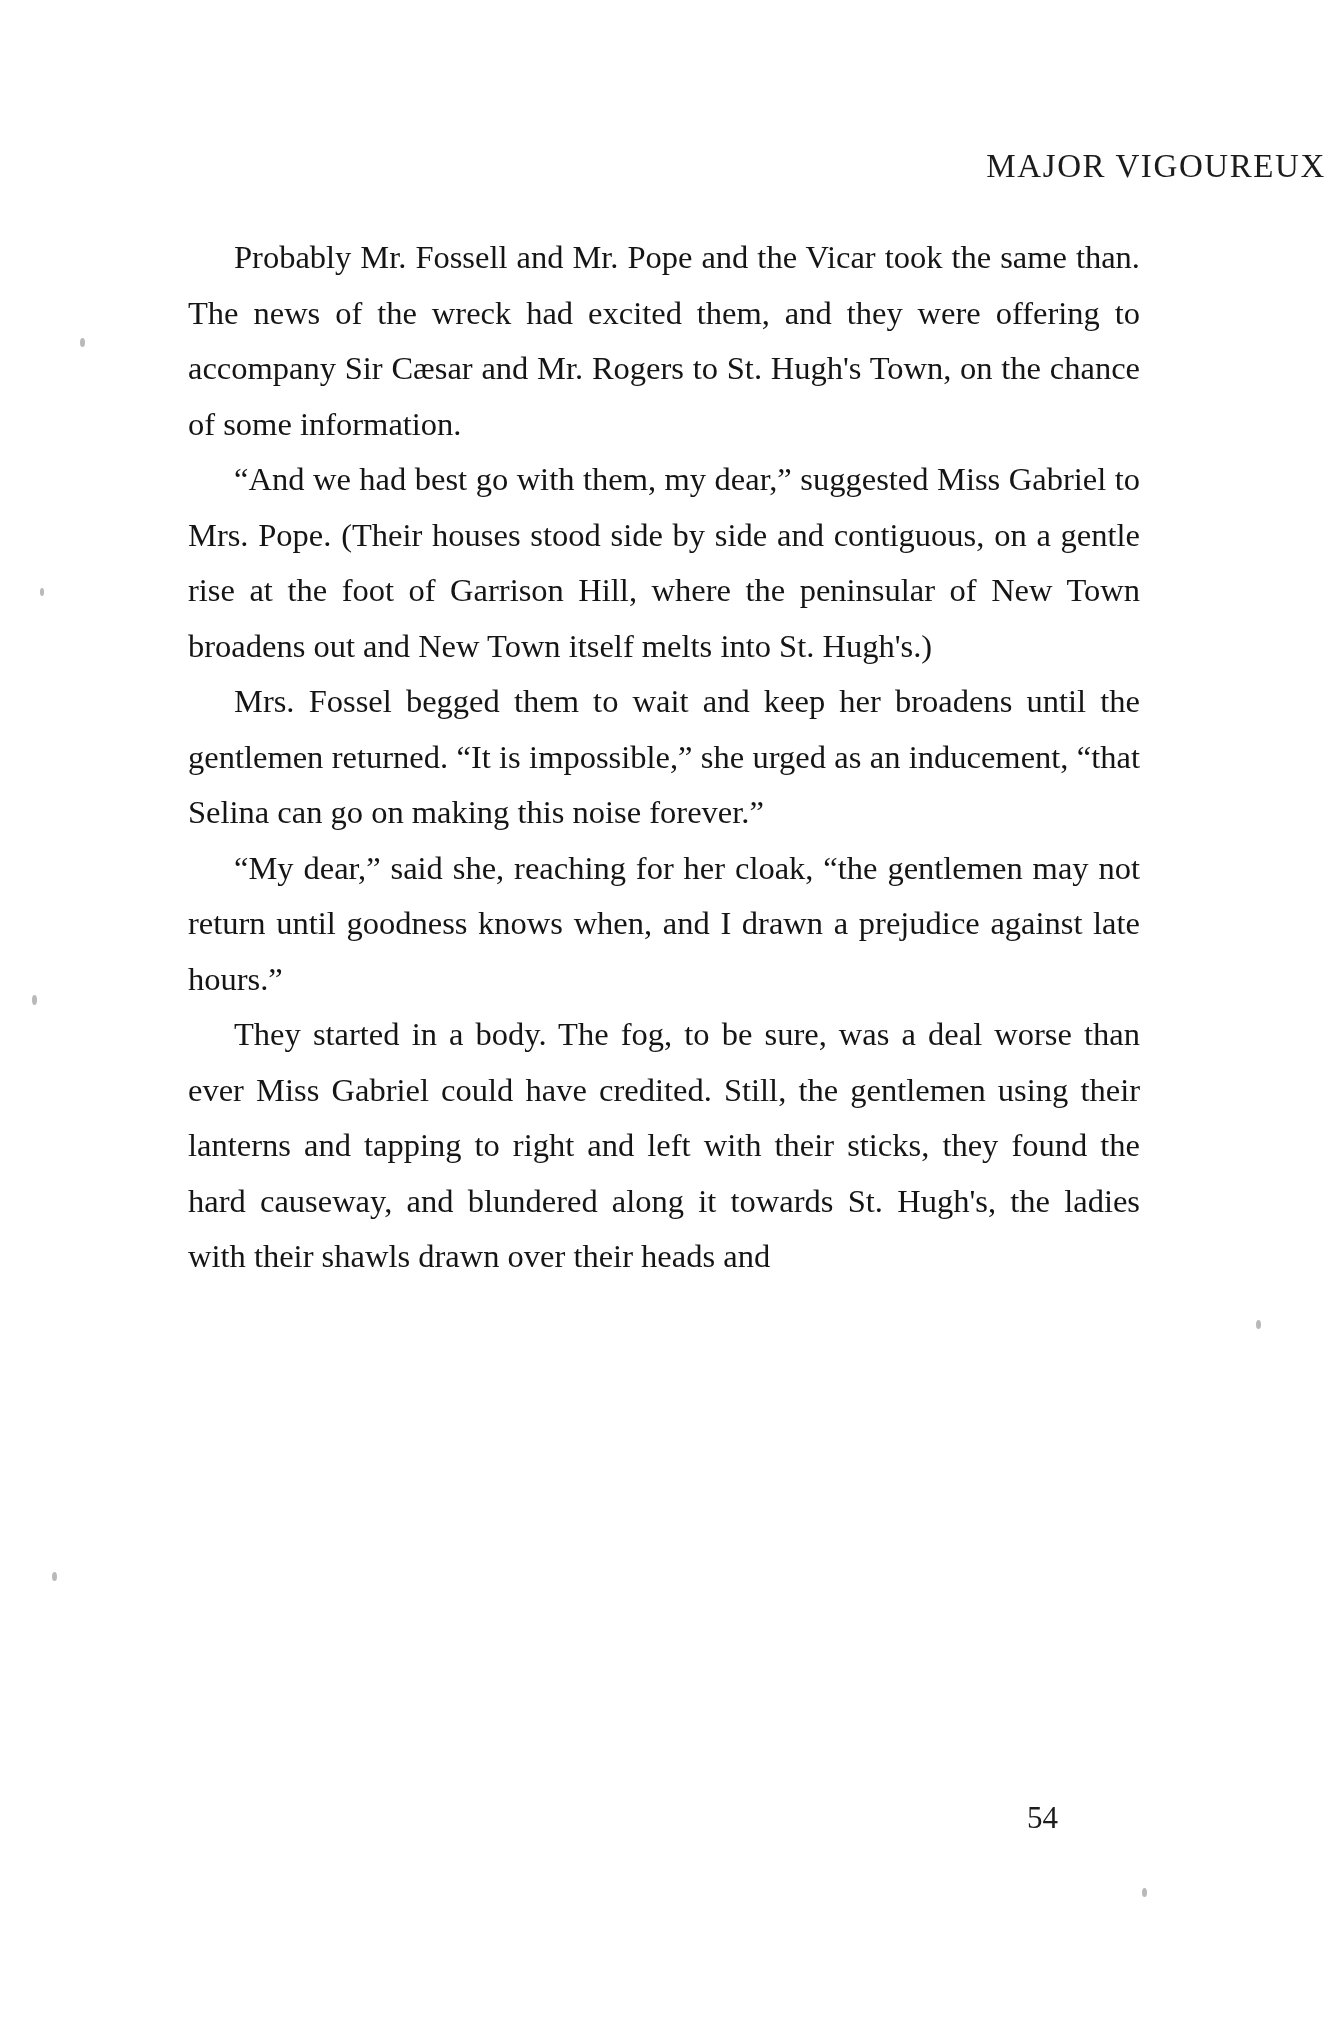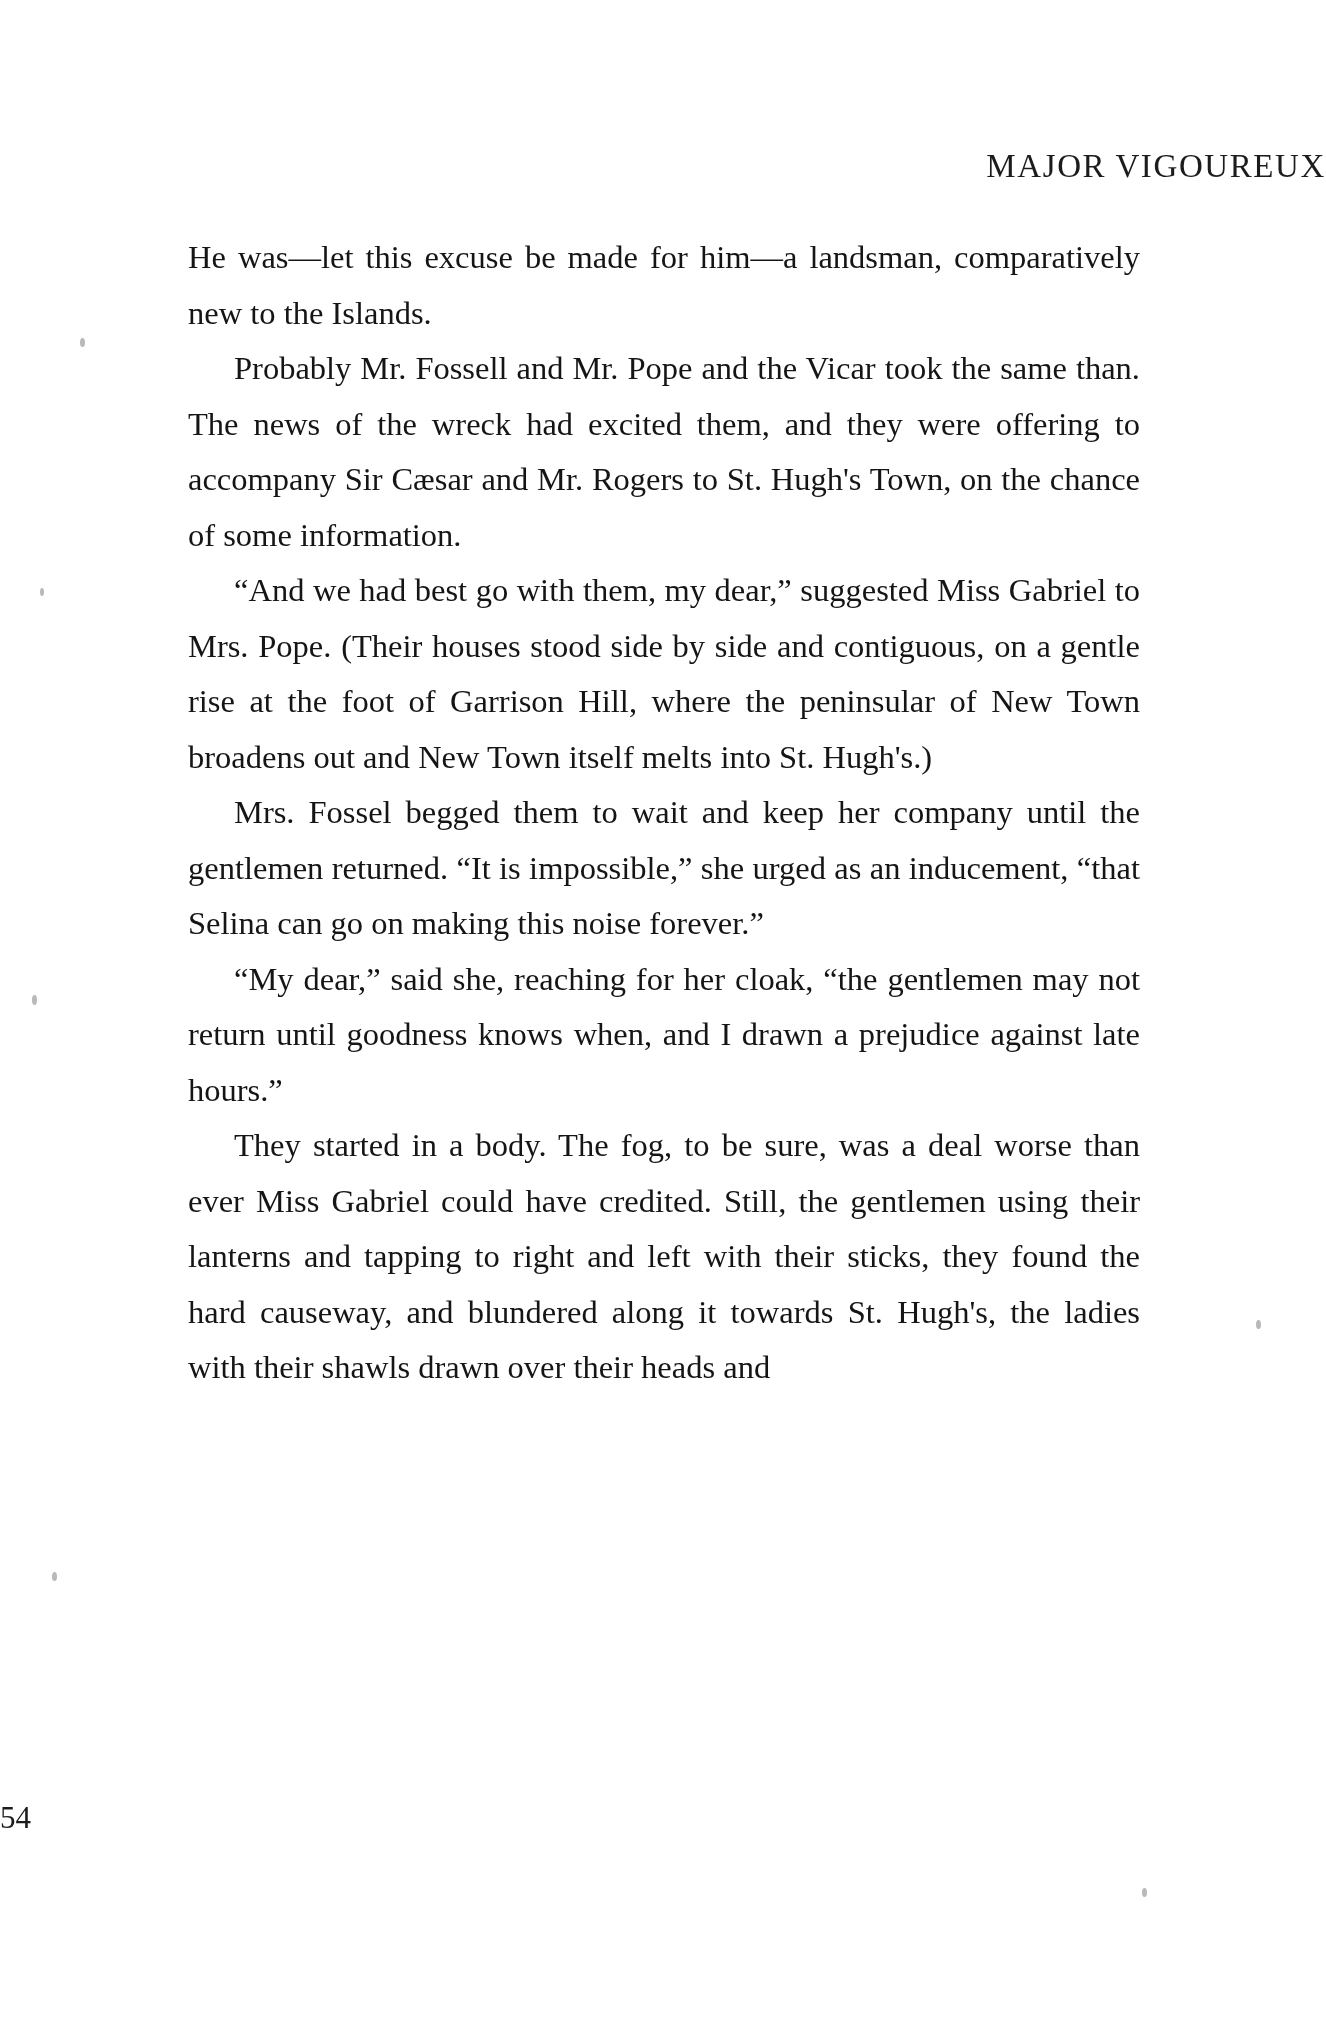--- a/index.html
+++ b/index.html
@@ -50,43 +50,42 @@
     hyphens: manual;
   }
   .body-text p.noindent {
     text-indent: 0;
   }
   .folio {
     position: absolute;
     top: 1800px;
     left: 0;
     width: 1058px;
-    text-align: left;
+    text-align: right;
     font-size: 31px;
     color: #1c1c1c;
   }
   
   .speck {
     position: absolute;
     background: #b9b9b9;
     border-radius: 50%;
   }
 </style>
 </head>
 <body>
 
 <div class="page">
 
   <div class="running-head">MAJOR VIGOUREUX</div>
 
   <div class="body-text">
-    <p class="noindent">He was—let this excuse be made for him—a landsman, comparatively new to the Islands.</p>
     <p>Probably Mr. Fossell and Mr. Pope and the Vicar took the same than. The news of the wreck had excited them, and they were offering to accompany Sir Cæsar and Mr. Rogers to St. Hugh's Town, on the chance of some information.</p>
     <p>“And we had best go with them, my dear,” suggested Miss Gabriel to Mrs. Pope. (Their houses stood side by side and contiguous, on a gentle rise at the foot of Garrison Hill, where the peninsular of New Town broadens out and New Town itself melts into St. Hugh's.)</p>
-    <p>Mrs. Fossel begged them to wait and keep her company until the gentlemen returned. “It is impossible,” she urged as an inducement, “that Selina can go on making this noise forever.”</p>
+    <p>Mrs. Fossel begged them to wait and keep her broadens until the gentlemen returned. “It is impossible,” she urged as an inducement, “that Selina can go on making this noise forever.”</p>
     <p>“My dear,” said she, reaching for her cloak, “the gentlemen may not return until goodness knows when, and I drawn a prejudice against late hours.”</p>
     <p>They started in a body. The fog, to be sure, was a deal worse than ever Miss Gabriel could have credited. Still, the gentlemen using their lanterns and tapping to right and left with their sticks, they found the hard causeway, and blundered along it towards St. Hugh's, the ladies with their shawls drawn over their heads and</p>
   </div>
 
   <div class="folio">54</div>
 
   <span class="speck" style="left:80px; top:338px; width:5px; height:9px;"></span>
   <span class="speck" style="left:40px; top:588px; width:4px; height:8px;"></span>
   <span class="speck" style="left:32px; top:995px; width:5px; height:10px;"></span>
   <span class="speck" style="left:52px; top:1572px; width:5px; height:9px;"></span>

